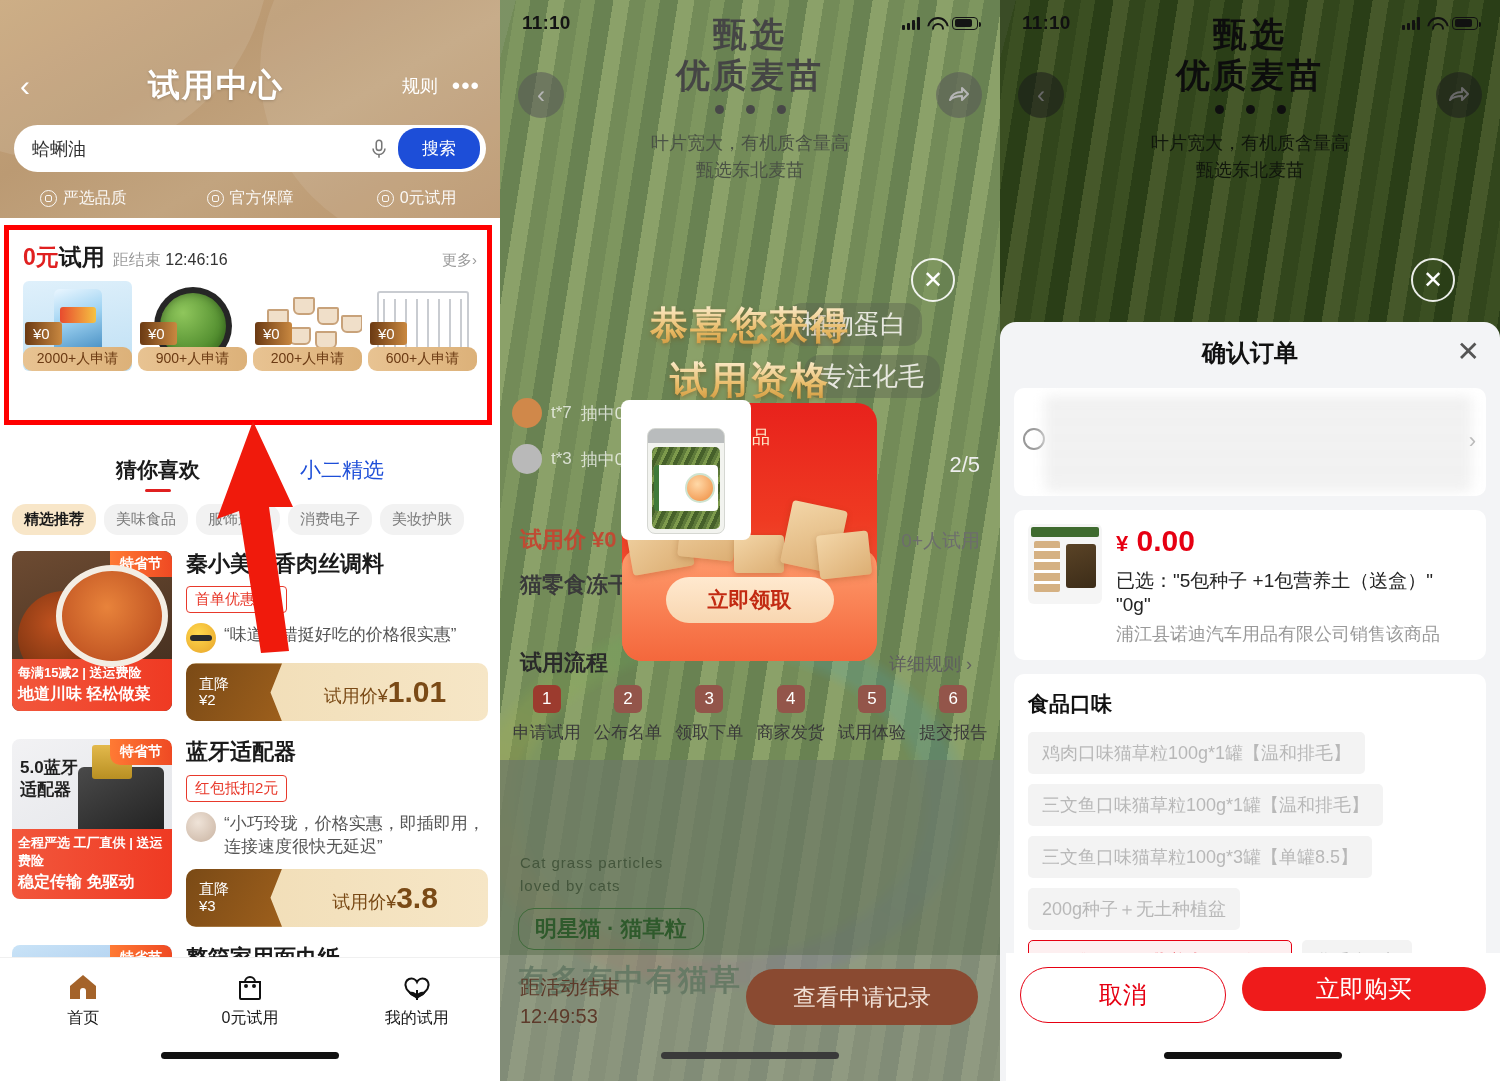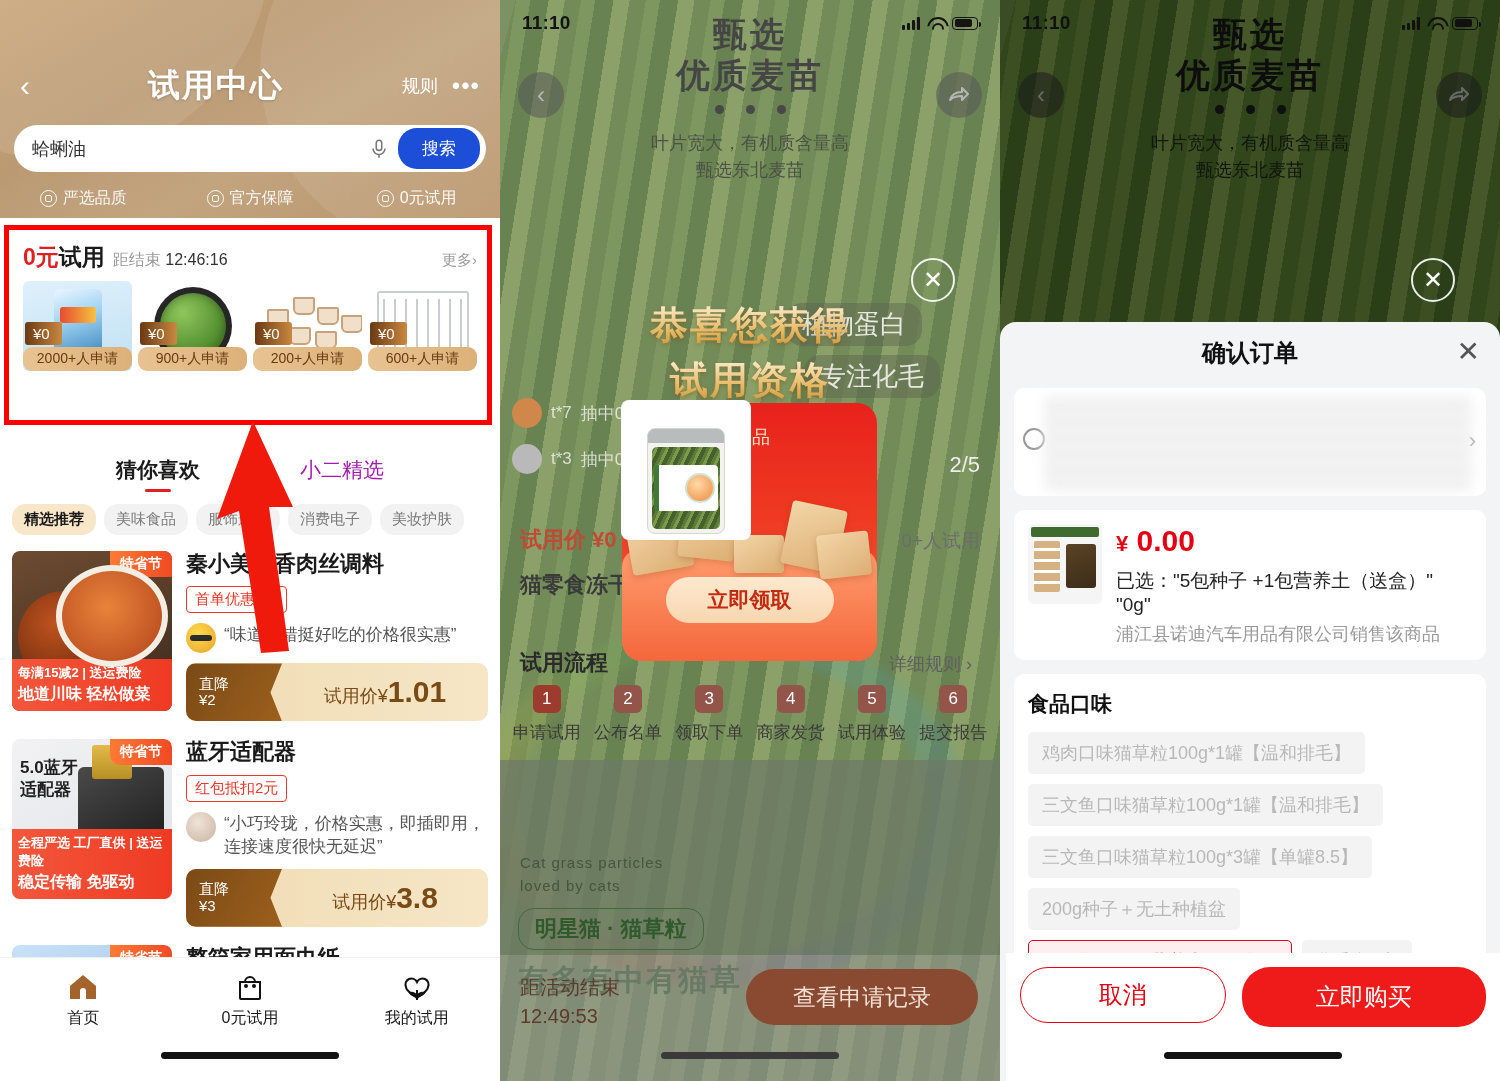--- a/index.html
+++ b/index.html
@@ -97,21 +97,21 @@
   .th4 .gate::before{content:"";position:absolute;inset:6px 4px;
     background:repeating-linear-gradient(90deg,#c9ccd1 0 2px,transparent 2px 11px);}
   .tc-price{position:absolute;left:2px;bottom:26px;background:linear-gradient(90deg,#6b3a13,#c98840);
     color:#fff;font-size:15px;padding:3px 12px 3px 8px;border-radius:3px;}
   .tc-applies{position:absolute;left:0;right:0;bottom:0;background:linear-gradient(90deg,#e8c392,#dcb179);
     color:#6b3a13;font-size:14px;text-align:center;border-radius:9px;padding:3px 0;}
 
   
   .guess{position:absolute;top:440px;left:0;right:0;bottom:0;background:#fff;z-index:5;overflow:hidden;}
   .g-tabs{display:flex;align-items:center;justify-content:center;gap:100px;padding:16px 0 6px;}
-  .g-tab{font-size:21px;color:#a21caf;position:relative;}
+  .g-tab{font-size:21px;color:#1d4ed8;position:relative;}
   .g-tab.on{color:#1a1a1a;font-weight:700;}
   .g-tab.on::after{content:"";position:absolute;left:50%;transform:translateX(-50%);bottom:-8px;
     width:26px;height:3px;border-radius:2px;background:#e02020;}
   .g-chips{display:flex;gap:8px;padding:14px 12px 10px;}
   .chip{font-size:15px;color:#7a7a7a;background:#f2f2f2;border-radius:14px;padding:6px 12px;white-space:nowrap;}
   .chip.on{background:#f8e6c8;color:#1a1a1a;font-weight:700;}
   .g-list{padding:0 12px;}
   .g-row{display:flex;gap:14px;padding:6px 0 12px;}
   .g-img{width:160px;height:160px;border-radius:8px;position:relative;overflow:hidden;flex:none;}
   .gi1{background:linear-gradient(160deg,#6d4b32,#3d2a1c);}
@@ -279,21 +279,21 @@
   .opt-sec{margin:14px 14px 0;background:#fff;border-radius:10px;padding:16px 14px 10px;}
   .opt-h{font-size:21px;font-weight:700;color:#111;}
   .opt-wrap{display:flex;flex-wrap:wrap;gap:10px;margin-top:14px;}
   .opt{background:#f3f3f3;color:#b8b8b8;font-size:18px;border-radius:5px;padding:9px 14px;}
   .opt.sel{background:#fdeff0;border:1.5px solid #e60012;color:#e60012;font-weight:700;}
   .opt-h2{margin:16px 14px 0;font-size:21px;font-weight:700;color:#111;}
   .p3-actions{position:absolute;left:6px;right:0;bottom:0;height:128px;background:#fff;z-index:35;
     display:flex;gap:16px;padding:14px 14px 0;}
   .btn-cancel{flex:1;height:56px;border-radius:28px;border:1.5px solid #e60012;background:#fff;
     color:#e60012;font-size:24px;display:flex;align-items:center;justify-content:center;}
-  .btn-buy{flex:1.2;height:60px;border-radius:28px;background:#ef1b1b;color:#fff;font-size:24px;
+  .btn-buy{flex:1.2;height:44px;border-radius:28px;background:#ef1b1b;color:#fff;font-size:24px;
     display:flex;align-items:center;justify-content:center;}
 </style>
 </head>
 <body>
 
 <div class="stage">
 
   <div class="panel">
     <div class="p1-head"></div>
 

